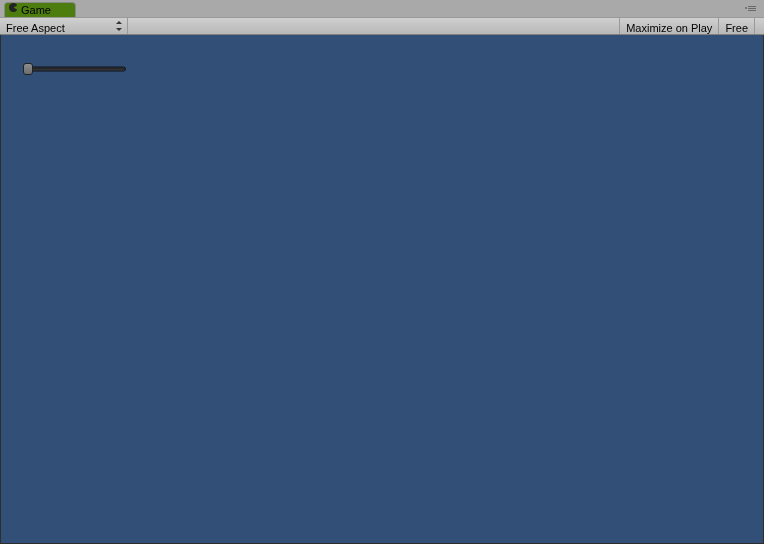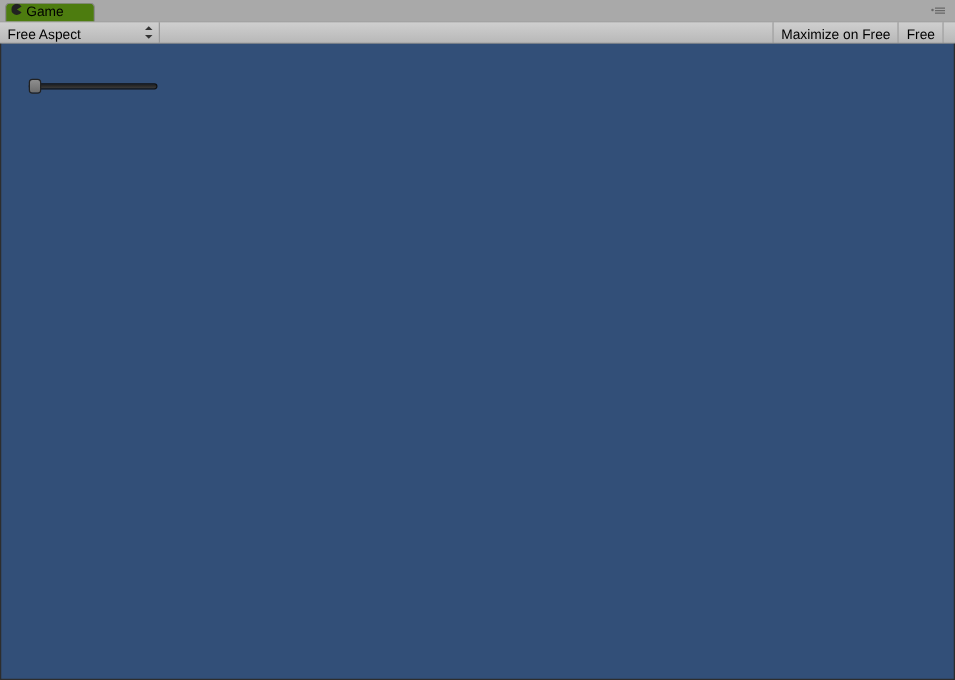--- a/index.html
+++ b/index.html
@@ -183,21 +183,21 @@
   </div>
 </div>
 
 <div class="toolbar">
   <div class="ctrl aspect-dd">
     <span>Free Aspect</span>
     <span class="updown"></span>
   </div>
   <div class="spacer-bar"></div>
   <div class="ctrl btn">
-    <span>Maximize on Free</span>
+    <span>Maximize on Play</span>
   </div>
   <div class="ctrl btn">
     <span>Free</span>
   </div>
   <div class="end-gap"></div>
 </div>
 
 <div class="viewport">
   <div class="gui-slider">
     <div class="track"></div>

